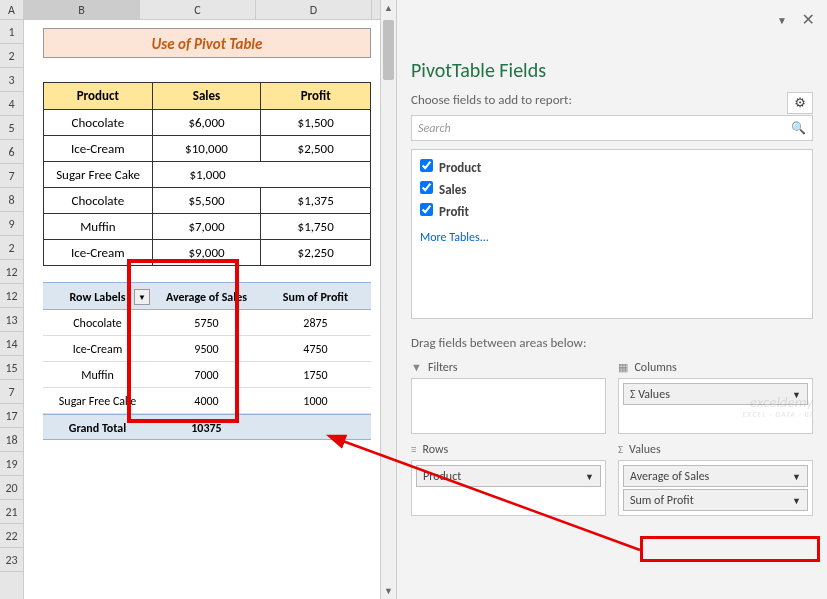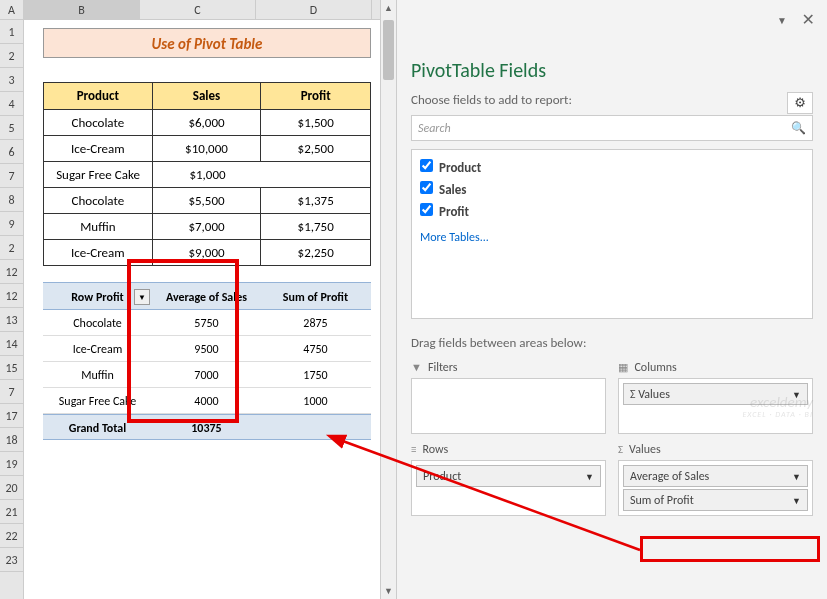--- a/index.html
+++ b/index.html
@@ -131,21 +131,21 @@
           <div class="row">
             <div>Ice-Cream</div>
             <div>$9,000</div>
             <div>$2,250</div>
           </div>
         </div>
     </div>
     <div class="pivtable">
       <div class="phdr">
         <div class="c1">
-          <span>Row Profit</span>
+          <span>Row Labels</span>
           <span class="dropdown-arrow">▼</span>
         </div>
         <div class="c2">Average of Sales</div>
         <div class="c3">Sum of Profit</div>
       </div>
       <div id="pivrows">
           <div class="prow">
             <div class="c1">Chocolate</div>
             <div class="c2">5750</div>
             <div class="c3">2875</div>

